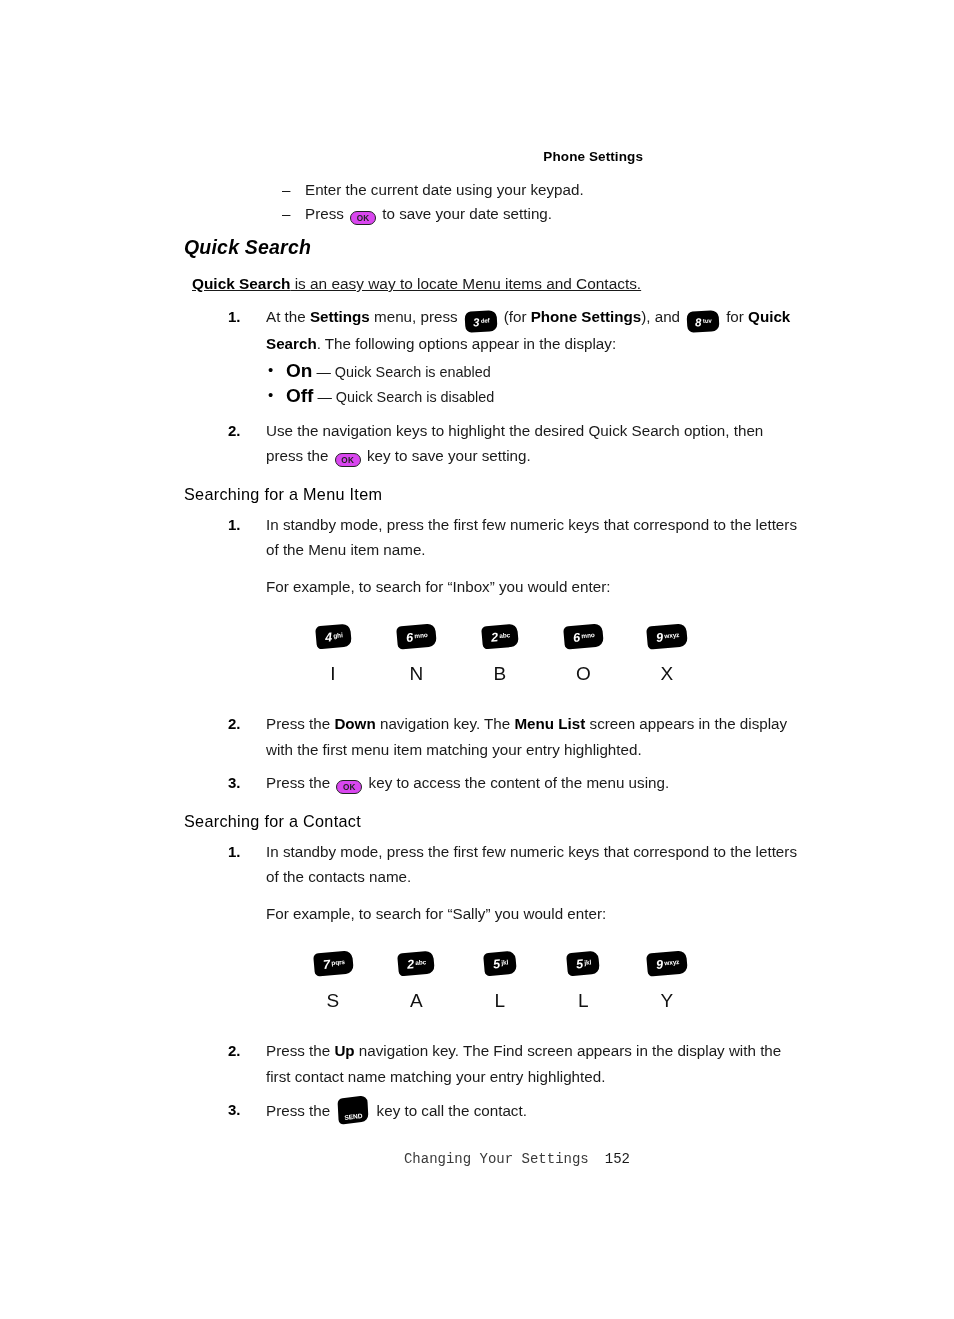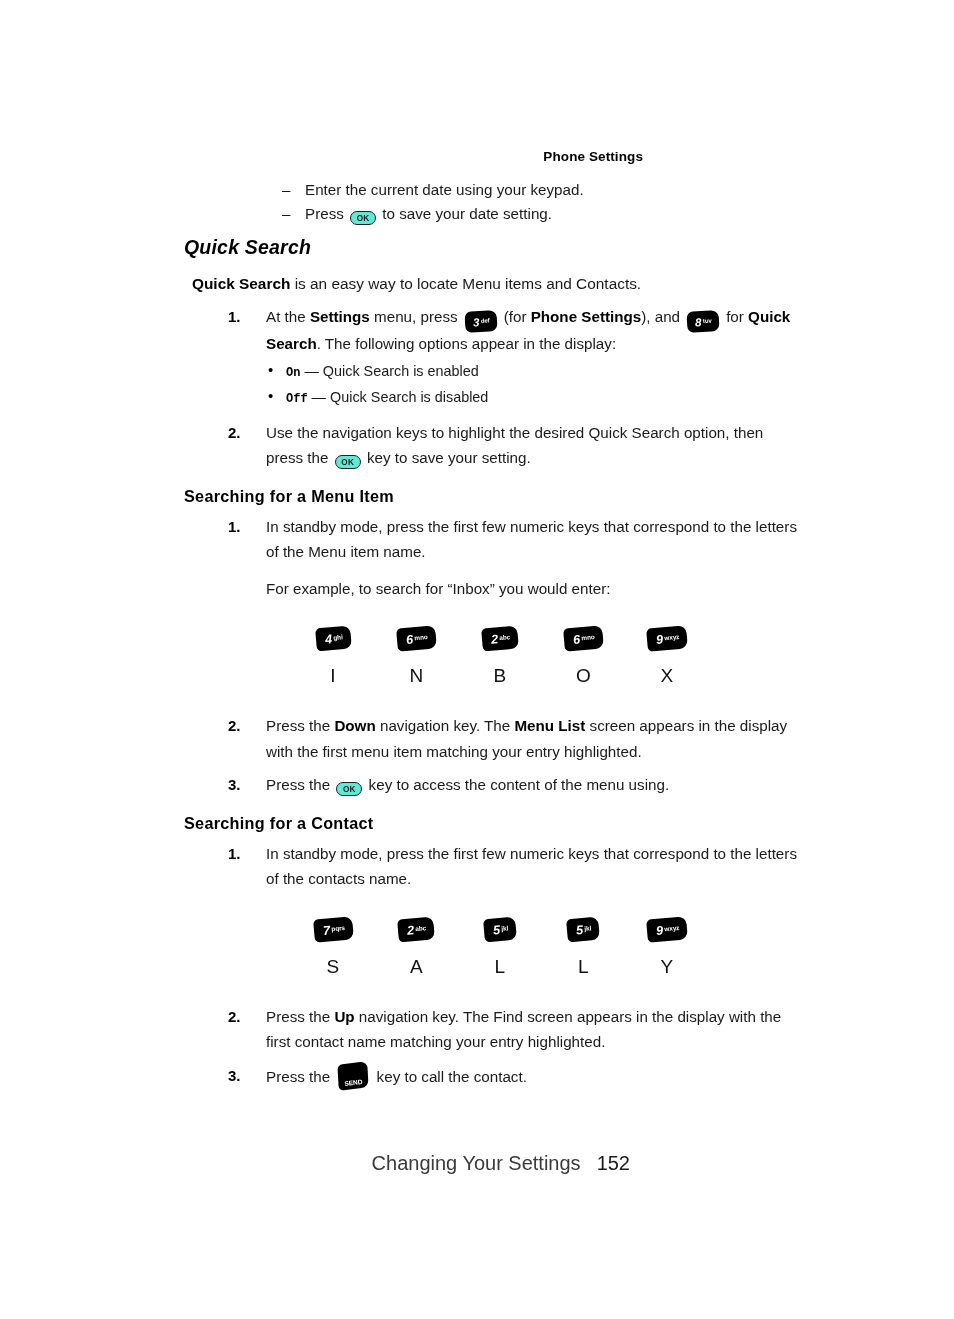--- a/index.html
+++ b/index.html
@@ -67,30 +67,31 @@
     margin: 11px 0 0 0;
     font-size: 19.5px;
     font-style: italic;
     font-weight: bold;
     letter-spacing: 0.2px;
     color: #000;
   }
   h3.sub-title {
     margin: 16px 0 0 0;
     font-size: 16.2px;
-    font-weight: bold;
+    font-weight: normal;
     letter-spacing: 0.3px;
     color: #000;
   }
 
   .intro-para {
     margin: 13px 0 0 8px;
     font-size: 15.4px;
     line-height: 23.5px;
     color: #1a1a1a;
+    text-decoration: underline;
   }
 
   
   ol.steps {
     margin: 8px 0 0 0;
     padding: 0;
     list-style: none;
   }
   ol.steps > li {
     position: relative;
@@ -126,42 +127,42 @@
     line-height: 24.5px;
     color: #1a1a1a;
   }
   ul.bullets > li > .dot {
     position: absolute;
     left: 84px;
     top: -1px;
     font-size: 15px;
     color: #000;
   }
-  ul.bullets b { font-size: 12px; font-family: Liberation Mono, monospace; }
+  ul.bullets b { font-size: 19px; }
   .emdash { letter-spacing: 0px; }
 
   b, strong { font-weight: bold; color: #000; }
 
   
   .key-ok {
     display: inline-block;
     vertical-align: -2px;
     width: 26px;
     height: 14px;
     line-height: 13px;
     border: 1.4px solid #222;
     border-radius: 7px;
     text-align: center;
     font-size: 8.2px;
     font-weight: bold;
     letter-spacing: 0.2px;
     color: #222;
     margin: 0 2px;
     box-sizing: border-box;
-    background: #5eead4;
+    background: #d946ef;
   }
 
   
   .key-black {
     display: inline-block;
     vertical-align: -4px;
     background: #000;
     color: #fff;
     border-radius: 6px 8px 8px 6px / 7px 7px 7px 7px;
     padding: 2px 7px 3px 8px;
@@ -247,25 +248,26 @@
   .key-seq-item .seq-letter {
     margin-top: 15px;
     font-size: 19px;
     color: #111;
     letter-spacing: 0.3px;
   }
 
   
   .footer {
     position: absolute;
-    bottom: 144px;
+    bottom: 152px;
     right: 168px;
-    font-size: 20px;
+    font-size: 14px;
     color: #3a3a3a;
     white-space: nowrap;
+    font-family: Liberation Mono, monospace;
   }
   .footer .page-num {
     margin-left: 16px;
     color: #1a1a1a;
   }
 </style>
 </head>
 <body>
 
 <div class="page">
@@ -357,20 +359,21 @@
       <li>
         <span class="num">3.</span><span>Press the </span><span class="key-ok">OK</span><span> key to access the content of the menu using.</span>
       </li>
     </ol>
 
     <h3 class="sub-title">Searching for a Contact</h3>
 
     <ol class="steps">
       <li>
         <span class="num">1.</span><span>In standby mode, press the first few numeric keys that correspond to the letters of the contacts name.</span>
+        <div class="sub-para">For example, to search for “Sally” you would enter:</div>
       </li>
     </ol>
 
     <div class="key-sequence">
       <div class="key-seq-item">
         <span class="seq-key"><span class="kd">7</span><span class="kl">pqrs</span></span>
         <div class="seq-letter">S</div>
       </div>
       <div class="key-seq-item">
         <span class="seq-key"><span class="kd">2</span><span class="kl">abc</span></span>

